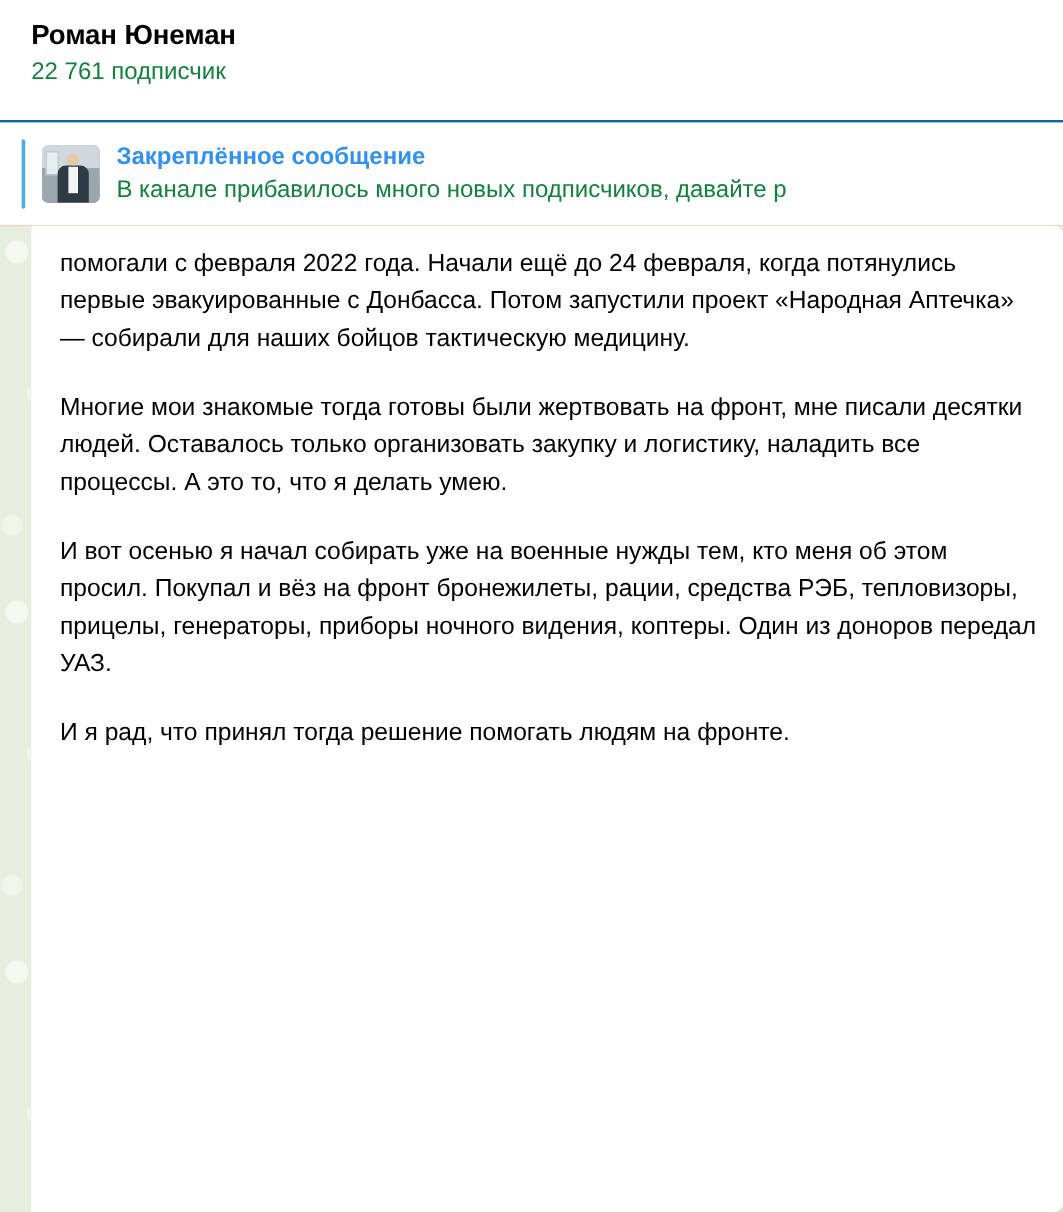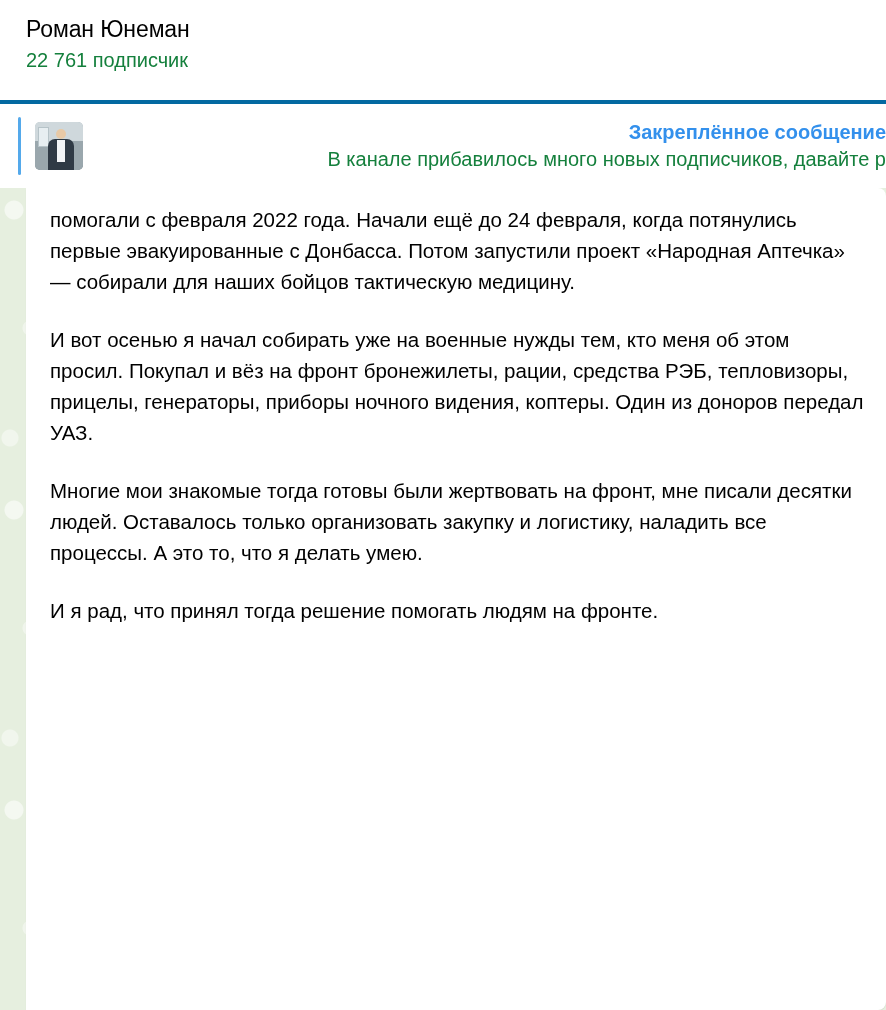--- a/index.html
+++ b/index.html
@@ -21,45 +21,44 @@
     left: 0;
     top: 0;
     width: 886px;
     height: 100px;
     background: #ffffff;
     box-sizing: border-box;
     padding: 14px 0 0 26px;
   }
   .channel-title {
     font-size: 23px;
-    font-weight: normal;
+    font-weight: bold;
     color: #000000;
     letter-spacing: -0.1px;
     line-height: 30px;
   }
   .channel-subtitle {
     font-size: 20px;
     color: #15803d;
     line-height: 28px;
     margin-top: 2px;
   }
 
   
   .pinned-bar {
     position: absolute;
     left: 0;
     top: 100px;
     width: 886px;
     height: 88px;
     background: #ffffff;
-    border-top: 4px solid #0369a1;
+    border-top: 2px solid #0369a1;
     box-sizing: border-box;
     display: flex;
     align-items: center;
-    text-align: right;
   }
   .pinned-accent {
     width: 3px;
     height: 58px;
     background: #54a9eb;
     margin-left: 18px;
     border-radius: 2px;
     flex: 0 0 auto;
   }
   .pinned-thumb {
@@ -190,17 +189,17 @@
   <div class="pinned-text-col">
     <div class="pinned-label">Закреплённое сообщение</div>
     <div class="pinned-preview">В канале прибавилось много новых подписчиков, давайте р</div>
   </div>
 </div>
 
 <div class="chat-area">
   <div class="chat-pattern"></div>
   <div class="message-bubble">
     <p class="msg-p">помогали с февраля 2022 года. Начали ещё до 24 февраля, когда потянулись первые эвакуированные с Донбасса. Потом запустили проект «Народная Аптечка» — собирали для наших бойцов тактическую медицину.</p>
+    <p class="msg-p">Многие мои знакомые тогда готовы были жертвовать на фронт, мне писали десятки людей. Оставалось только организовать закупку и логистику, наладить все процессы. А это то, что я делать умею.</p>
     <p class="msg-p">И вот осенью я начал собирать уже на военные нужды тем, кто меня об этом просил. Покупал и вёз на фронт бронежилеты, рации, средства РЭБ, тепловизоры, прицелы, генераторы, приборы ночного видения, коптеры. Один из доноров передал УАЗ.</p>
-    <p class="msg-p">Многие мои знакомые тогда готовы были жертвовать на фронт, мне писали десятки людей. Оставалось только организовать закупку и логистику, наладить все процессы. А это то, что я делать умею.</p>
     <p class="msg-p">И я рад, что принял тогда решение помогать людям на фронте.</p>
   </div>
 </div>
 
 </body></html>

